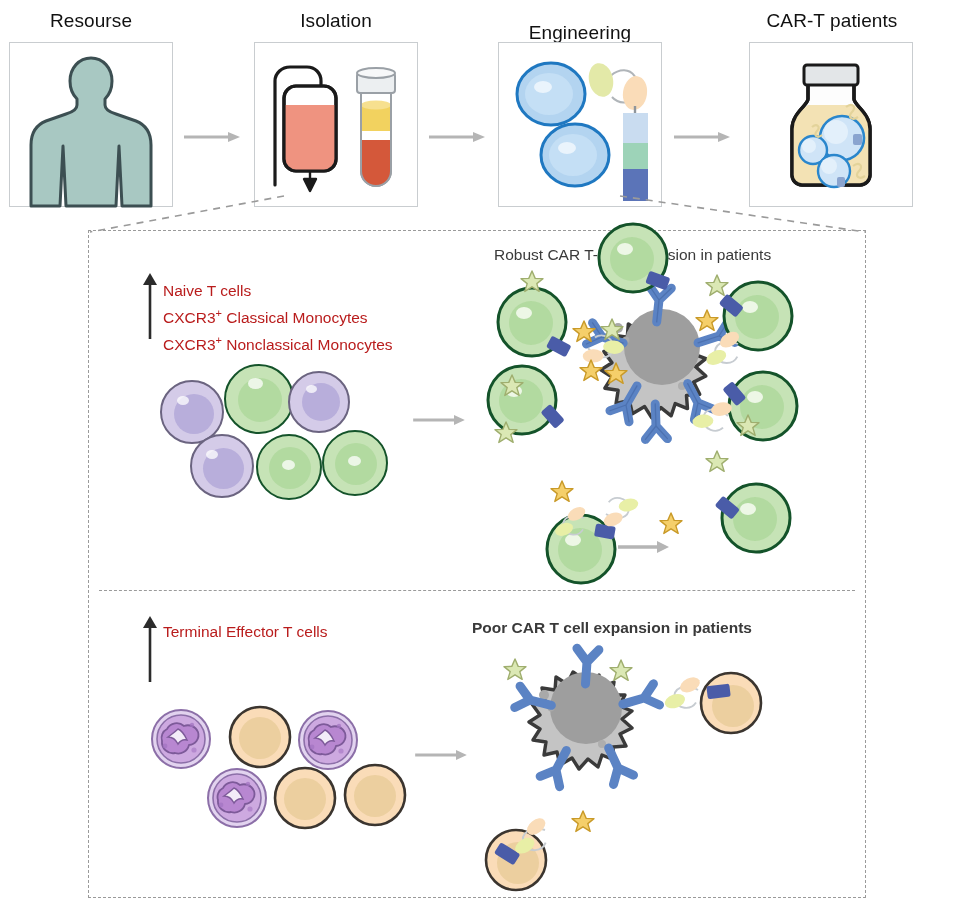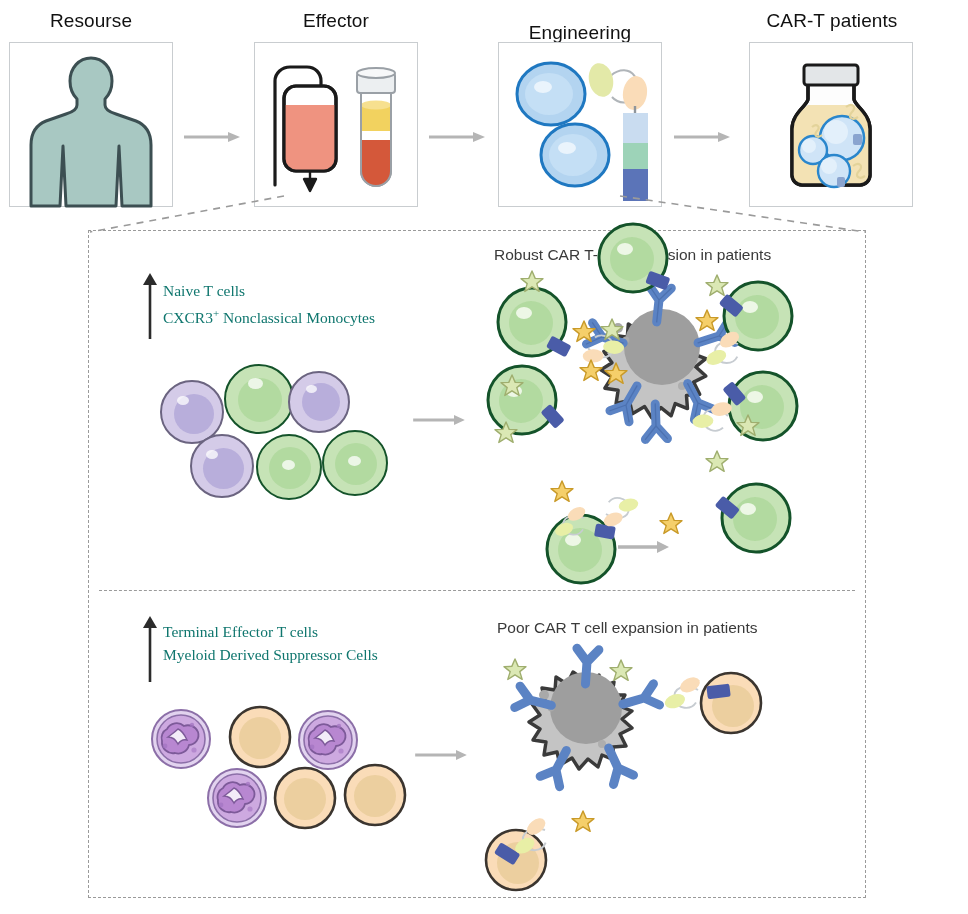--- a/index.html
+++ b/index.html
@@ -14,21 +14,21 @@
             border:1px solid #c9cdd0;background:#fff;box-sizing:border-box;}
   .flow-arrow{position:absolute;top:131px;width:56px;height:12px;}
 
   
   .dash-panel{position:absolute;border:1.5px dashed #9a9a9a;box-sizing:border-box;}
   .dash-divider{position:absolute;border-top:1.5px dashed #9a9a9a;}
   .dash-link{position:absolute;}
 
   
   .panel-head{position:absolute;font-size:15.5px;color:#3a3a3a;white-space:nowrap;}
-  .legend{position:absolute;font-size:15.5px;color:#0f766e;line-height:23px;white-space:nowrap;font-family:Liberation Serif, serif;}
+  .legend{position:absolute;font-size:15.5px;color:#b91c1c;line-height:23px;white-space:nowrap;}
   .legend sup{font-size:11px;vertical-align:super;}
 
   
   .cell{position:absolute;border-radius:50%;box-sizing:border-box;}
   .cell .nuc{position:absolute;border-radius:50%;}
   .cell .shine{position:absolute;border-radius:50%;background:rgba(255,255,255,.75);}
 
   .arrow-gray{position:absolute;height:10px;}
   svg{display:block;overflow:visible;}
 </style>
@@ -45,21 +45,21 @@
                L53 103 L50 163 L21 163 L21 102 C21 90 26 82 36 78 L56 71 C63 69 67 66 67 62
                L67 56 C63 52 60 46 60 38 C60 25 69 15 81 15 Z" fill="#a8c8c2" stroke="#3c4f52" stroke-width="3" stroke-linejoin="round"></path>
     </svg>
   </div>
 
   <svg class="flow-arrow" style="left:184px;" width="56" height="12" viewBox="0 0 56 12">
     <line x1="0" y1="6" x2="45" y2="6" stroke="#b5b5b5" stroke-width="3"></line>
     <polygon points="44,1 56,6 44,11" fill="#b5b5b5"></polygon>
   </svg>
 
-  <div class="step-title" style="left:253px;width:166px;">Effector</div>
+  <div class="step-title" style="left:253px;width:166px;">Isolation</div>
   <div class="step-box" style="left:254px;">
     <svg width="162" height="163" viewBox="0 0 162 163">
 
       <path d="M20 142 L20 38 C20 30 27 24 35 24 L52 24 C60 24 66 30 66 38 L66 48" fill="none" stroke="#1a1a1a" stroke-width="3.2" stroke-linecap="round"></path>
 
       <rect x="29" y="43" width="52" height="85" rx="12" fill="#ffffff" stroke="#1a1a1a" stroke-width="3.2"></rect>
       <path d="M30 62 L80 62 L80 116 A12 12 0 0 1 68 128 L42 128 A12 12 0 0 1 30 116 Z" fill="#ef9380"></path>
       <rect x="29" y="43" width="52" height="85" rx="12" fill="none" stroke="#1a1a1a" stroke-width="3.2"></rect>
 
       <path d="M55 128 L55 136 M49 136 L61 136 L55 148 Z" fill="#1a1a1a" stroke="#1a1a1a" stroke-width="2.4" stroke-linejoin="round"></path>
@@ -143,20 +143,21 @@
 
 <div class="panel-head" style="left:494px;top:246px;">Robust CAR T-cell expansion in patients</div>
 
 <svg class="abs" style="left:142px;top:273px;" width="16" height="66" viewBox="0 0 16 66">
   <line x1="8" y1="66" x2="8" y2="8" stroke="#2b2b2b" stroke-width="2.6"></line>
   <polygon points="8,0 15,12 1,12" fill="#2b2b2b"></polygon>
 </svg>
 
 <div class="legend" style="left:163px;top:279px;">
   <div>Naive T cells</div>
+  <div>CXCR3<sup>+</sup> Classical Monocytes</div>
   <div>CXCR3<sup>+</sup> Nonclassical Monocytes</div>
 </div>
 
 <div>
   <div class="cell" style="left:160px;top:380px;width:64px;height:64px;background:#d4cbe8;border:2.5px solid #6b6480;">
     <div class="nuc" style="left:12px;top:12px;width:40px;height:40px;background:#b8aedb;"></div>
     <div class="shine" style="left:15px;top:14px;width:12px;height:9px;"></div>
   </div>
   <div class="cell" style="left:224px;top:364px;width:70px;height:70px;background:#c6e3b6;border:2.5px solid #14532a;">
     <div class="nuc" style="left:12px;top:12px;width:44px;height:44px;background:#b2daa0;"></div>
@@ -322,30 +323,29 @@
   <g transform="translate(205,258)">
       <use href="#starY"></use>
     </g>
 
   <g>
     <line x1="152" y1="281" x2="192" y2="281" stroke="#b5b5b5" stroke-width="3.4"></line>
     <polygon points="191,275 203,281 191,287" fill="#b5b5b5"></polygon>
   </g>
 </svg>
 
-<div class="panel-head" style="left:497px;top:619px;">Poor CAR T cell expansion in patients</div>
+<div class="panel-head" style="left:472px;top:619px;font-weight:bold;">Poor CAR T cell expansion in patients</div>
 
 <svg class="abs" style="left:142px;top:616px;" width="16" height="66" viewBox="0 0 16 66">
   <line x1="8" y1="66" x2="8" y2="8" stroke="#2b2b2b" stroke-width="2.6"></line>
   <polygon points="8,0 15,12 1,12" fill="#2b2b2b"></polygon>
 </svg>
 
 <div class="legend" style="left:163px;top:620px;">
   <div>Terminal Effector T cells</div>
-  <div>Myeloid Derived Suppressor Cells</div>
 </div>
 
 <svg class="abs" style="left:148px;top:700px;" width="262" height="130" viewBox="0 0 262 130">
   <defs>
     <g id="mdsc">
       <circle cx="0" cy="0" r="29" fill="#e2d3ef" stroke="#8c6fa8" stroke-width="2"></circle>
       <circle cx="0" cy="0" r="24" fill="#cda9e0" stroke="#8c6fa8" stroke-width="1.6"></circle>
       <path d="M-14 -10 a11 11 0 0 1 17 -3 a11 11 0 0 1 14 6 a10 10 0 0 1 -9 13
                a11 11 0 0 1 -14 8 a11 11 0 0 1 -13 -12 a10 10 0 0 1 5 -12 Z" fill="#b887d1" stroke="#7d5a99" stroke-width="1.8"></path>
       <path d="M-3 -10 c5 2 7 7 9 11 c-4 -1 -7 1 -9 4 c-2 -4 -6 -7 -10 -7 c4 -3 7 -5 10 -8 Z" fill="#f3ecf8" stroke="#7d5a99" stroke-width="1.4"></path>

